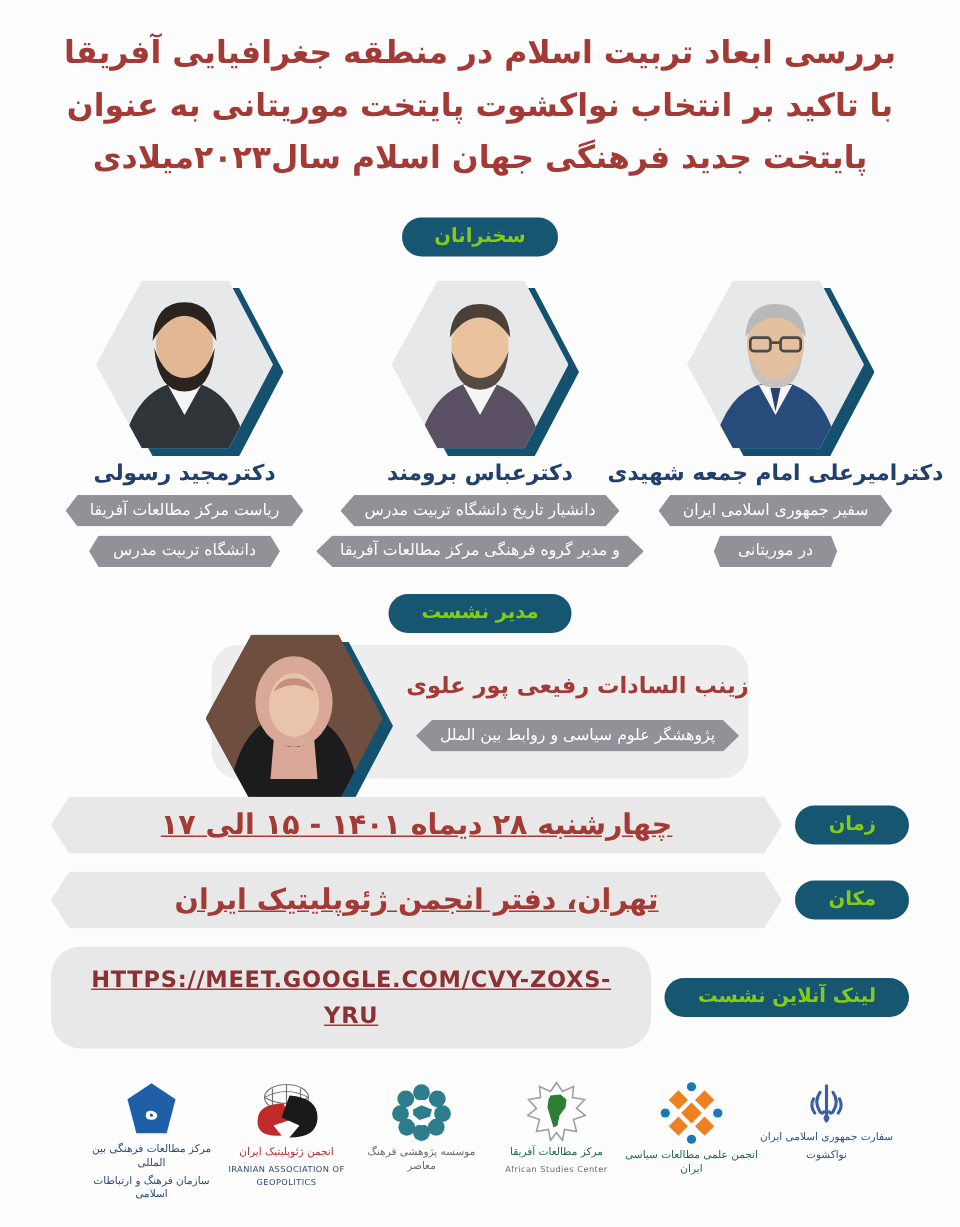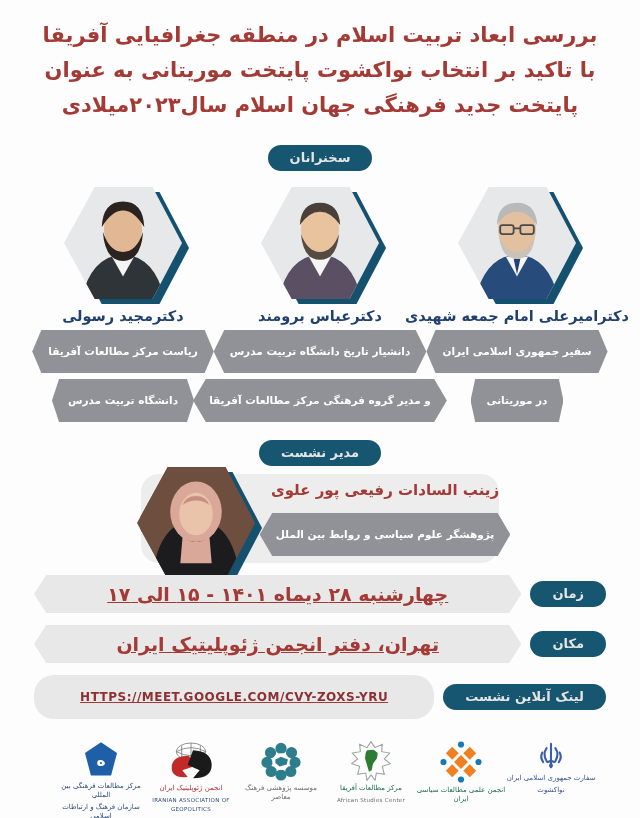--- a/index.html
+++ b/index.html
@@ -5,56 +5,56 @@
   html,body{margin:0;padding:0;background:#fff;}
   body{font-family:"DejaVu Sans","Liberation Sans",sans-serif;}
   .poster{position:relative;width:640px;height:818px;background:#fdfdfd;overflow:hidden;margin:0 auto;}
 
   
   .title{padding-top:18px;text-align:center;color:#a43a35;font-weight:bold;
          font-size:21px;line-height:35px;}
 
   
   .badge-row{display:flex;justify-content:center;margin-top:22px;}
-  .badge{background:#175671;color:#e5e5e5;font-size:13px;font-weight:bold;
+  .badge{background:#175671;color:#84cc16;font-size:13px;font-weight:bold;
          padding:4px 22px;border-radius:15px;white-space:nowrap;line-height:18px;}
 
   
   .hex{position:relative;width:118px;height:112px;}
   .hex-accent{position:absolute;inset:0;transform:translate(7px,5px);background:#14516f;
     clip-path:polygon(26% 0,75% 0,100% 50%,75% 100%,26% 100%,0 50%);}
   .hex-face{position:absolute;inset:0;background:#e6e8ea;overflow:hidden;
     clip-path:polygon(26% 0,75% 0,100% 50%,75% 100%,26% 100%,0 50%);}
   .hex-face svg{width:100%;height:100%;display:block;}
   .hex-mod .hex-face{background:#6e4f3f;}
 
   
   .speakers{display:flex;justify-content:space-between;padding:0 28px;margin-top:16px;}
   .speaker{width:190px;display:flex;flex-direction:column;align-items:center;}
   .sp-name{margin-top:9px;color:#21406e;font-size:14.5px;font-weight:bold;white-space:nowrap;text-align:center;}
-  .pill{background:#909297;color:#fff;font-size:10.5px;font-weight:bold;margin-top:6px;
-        padding:15px 16px;white-space:nowrap;line-height:13px;
+  .pill{background:#909297;color:#fff;font-size:10.5px;font-weight:normal;margin-top:6px;
+        padding:4px 16px;white-space:nowrap;line-height:13px;
         clip-path:polygon(5% 0,95% 0,100% 50%,95% 100%,5% 100%,0 50%);}
 
   
   .mod-card{position:relative;width:358px;height:89px;margin:8px auto 0;
             background:#ededed;border-radius:18px;}
   .mod-photo{position:absolute;left:-4px;top:-7px;}
   .mod-text{position:absolute;right:0;left:130px;top:0;bottom:0;display:flex;
             flex-direction:column;align-items:center;justify-content:center;gap:8px;}
   .mod-name{color:#a43a35;font-size:15px;font-weight:bold;white-space:nowrap;}
 
   
   .info-row{display:flex;align-items:center;gap:9px;margin:12px 34px 0 34px;}
   .info-row:first-of-type{margin-top:24px;}
   .badge-side{flex:0 0 auto;}
   .info-bar{flex:1;background:#e8e8e8;color:#a43a35;font-weight:bold;font-size:19px;
             text-align:center;padding:7px 10px;line-height:24px;
             clip-path:polygon(2.5% 0,97.5% 0,100% 50%,97.5% 100%,2.5% 100%,0 50%);text-decoration:underline;}
-  .link-bar{border-radius:20px;clip-path:none;font-size:12px;letter-spacing:.5px;
+  .link-bar{border-radius:20px;clip-path:none;font-size:15px;letter-spacing:.5px;
             padding:10px 10px;}
   .link-bar span{color:#8c3033;}
 
   
   .logos{display:flex;justify-content:space-between;align-items:flex-start;
          padding:0 44px 0 56px;margin-top:22px;}
   .logo{width:96px;text-align:center;}
   .logo svg{display:block;margin:0 auto;}
   .cap{font-size:7px;line-height:9px;margin-top:3px;color:#35508f;}
   .cap.green{color:#1d6b4f;text-align:center;}

